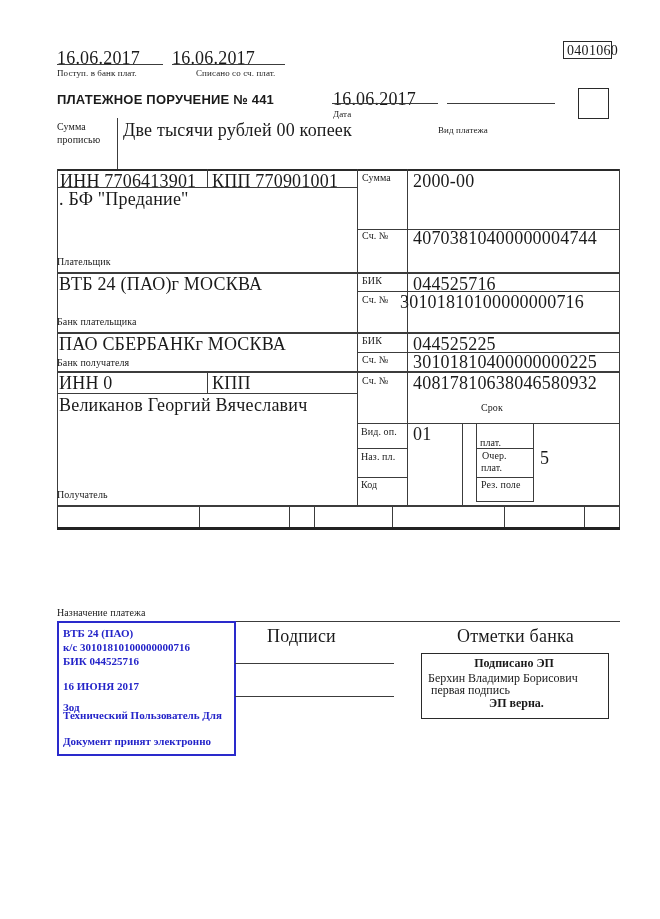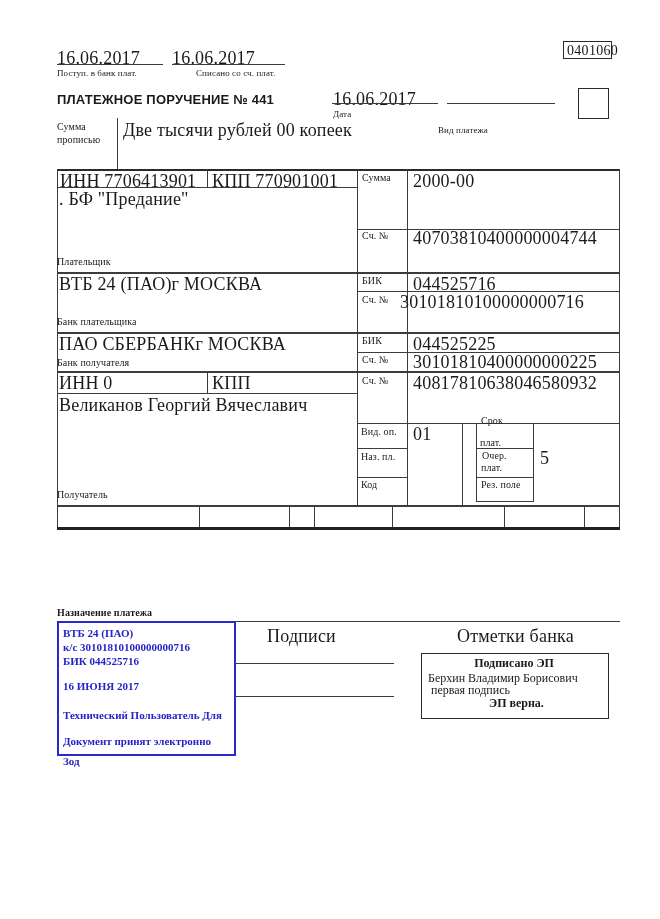--- a/index.html
+++ b/index.html
@@ -108,40 +108,40 @@
   <div class="lb" style="left:57px;top:357px;">Банк получателя</div>
 
   <div class="t" style="left:59px;top:374px;">ИНН 0</div>
   <div class="t" style="left:212px;top:374px;">КПП</div>
   <div class="lb" style="left:362px;top:375px;">Сч. №</div>
   <div class="t" style="left:413px;top:374px;">40817810638046580932</div>
   <div class="t" style="left:59px;top:396px;">Великанов Георгий Вячеславич</div>
 
   <div class="lb" style="left:361px;top:426px;">Вид. оп.</div>
   <div class="t" style="left:413px;top:425px;">01</div>
-  <div class="lb" style="left:481px;top:415px;">Срок</div>
+  <div class="lb" style="left:481px;top:402px;">Срок</div>
   <div class="lb" style="left:480px;top:437px;">плат.</div>
   <div class="lb" style="left:361px;top:451px;">Наз. пл.</div>
   <div class="lb" style="left:482px;top:450px;">Очер.</div>
   <div class="lb" style="left:481px;top:462px;">плат.</div>
   <div class="t" style="left:540px;top:449px;">5</div>
   <div class="lb" style="left:361px;top:479px;">Код</div>
   <div class="lb" style="left:481px;top:479px;">Рез. поле</div>
   <div class="lb" style="left:57px;top:489px;">Получатель</div>
 
-  <div class="lb" style="left:57px;top:607px;font-weight:bold;">Назначение платежа</div>
+  <div class="lb" style="left:57px;top:607px;">Назначение платежа</div>
   <div class="hl" style="left:57px;top:621px;width:563px;"></div>
 
   <div style="position:absolute;left:57px;top:621px;width:175px;height:131px;border:2px solid #2a2acb;"></div>
   <div class="stamp-t" style="left:63px;top:627px;color:#2424c9;">ВТБ 24 (ПАО)</div>
   <div class="stamp-t" style="left:63px;top:641px;color:#2424c9;">к/с 30101810100000000716</div>
   <div class="stamp-t" style="left:63px;top:655px;color:#2424c9;">БИК 044525716</div>
   <div class="stamp-t" style="left:63px;top:680px;color:#2424c9;">16 ИЮНЯ 2017</div>
   <div class="stamp-t" style="left:63px;top:709px;color:#2424c9;">Технический Пользователь Для</div>
-  <div class="stamp-t" style="left:63px;top:755px;color:#2424c9;">Зод</div>
+  <div class="stamp-t" style="left:63px;top:701px;color:#2424c9;">Зод</div>
   <div class="stamp-t" style="left:63px;top:735px;color:#2424c9;">Документ принят электронно</div>
 
   <div class="t" style="left:267px;top:627px;">Подписи</div>
   <div class="hl" style="left:235px;top:663px;width:159px;"></div>
   <div class="hl" style="left:235px;top:696px;width:159px;"></div>
 
   <div class="t" style="left:457px;top:627px;">Отметки банка</div>
   <div class="box" style="left:421px;top:653px;width:186px;height:64px;border-width:1.5px;"></div>
   <div class="mk" style="left:421px;top:657px;width:186px;text-align:center;font-weight:bold;">Подписано ЭП</div>
   <div class="mk" style="left:428px;top:672px;">Берхин Владимир Борисович</div>

